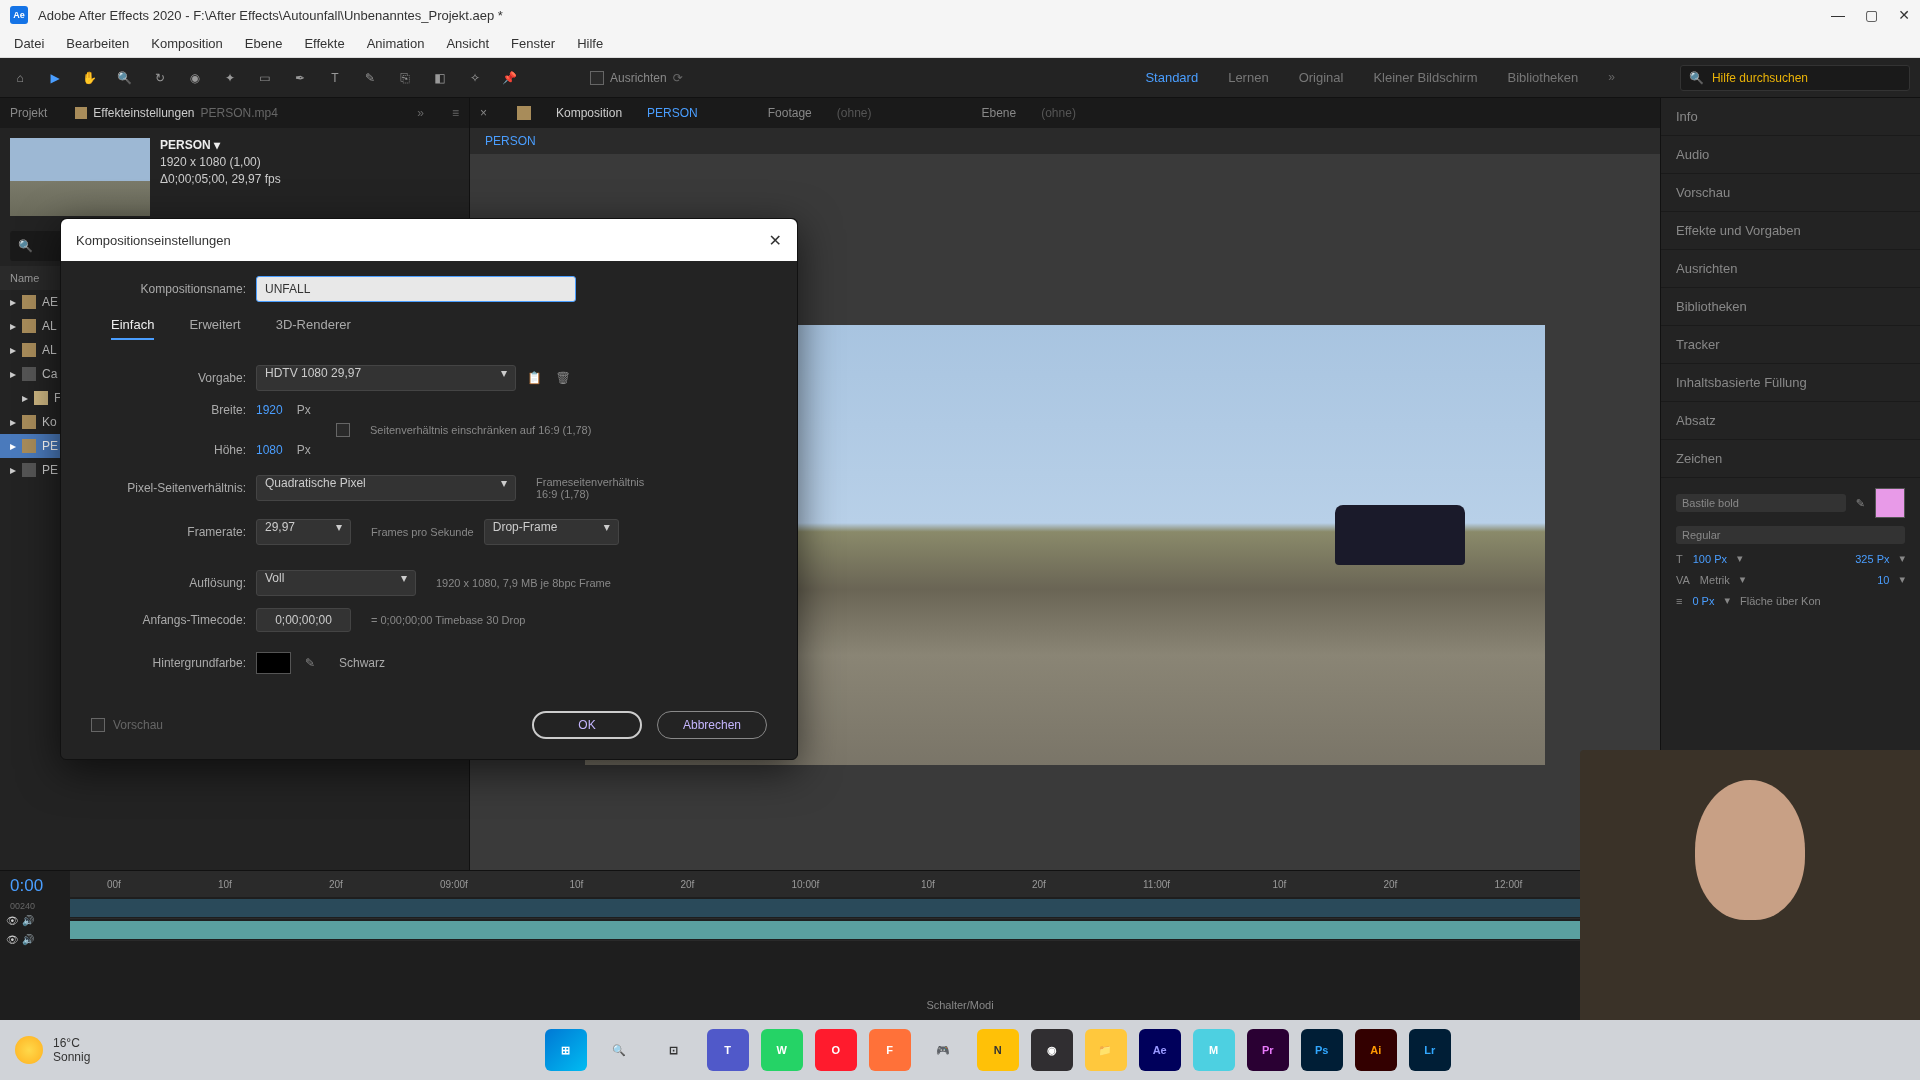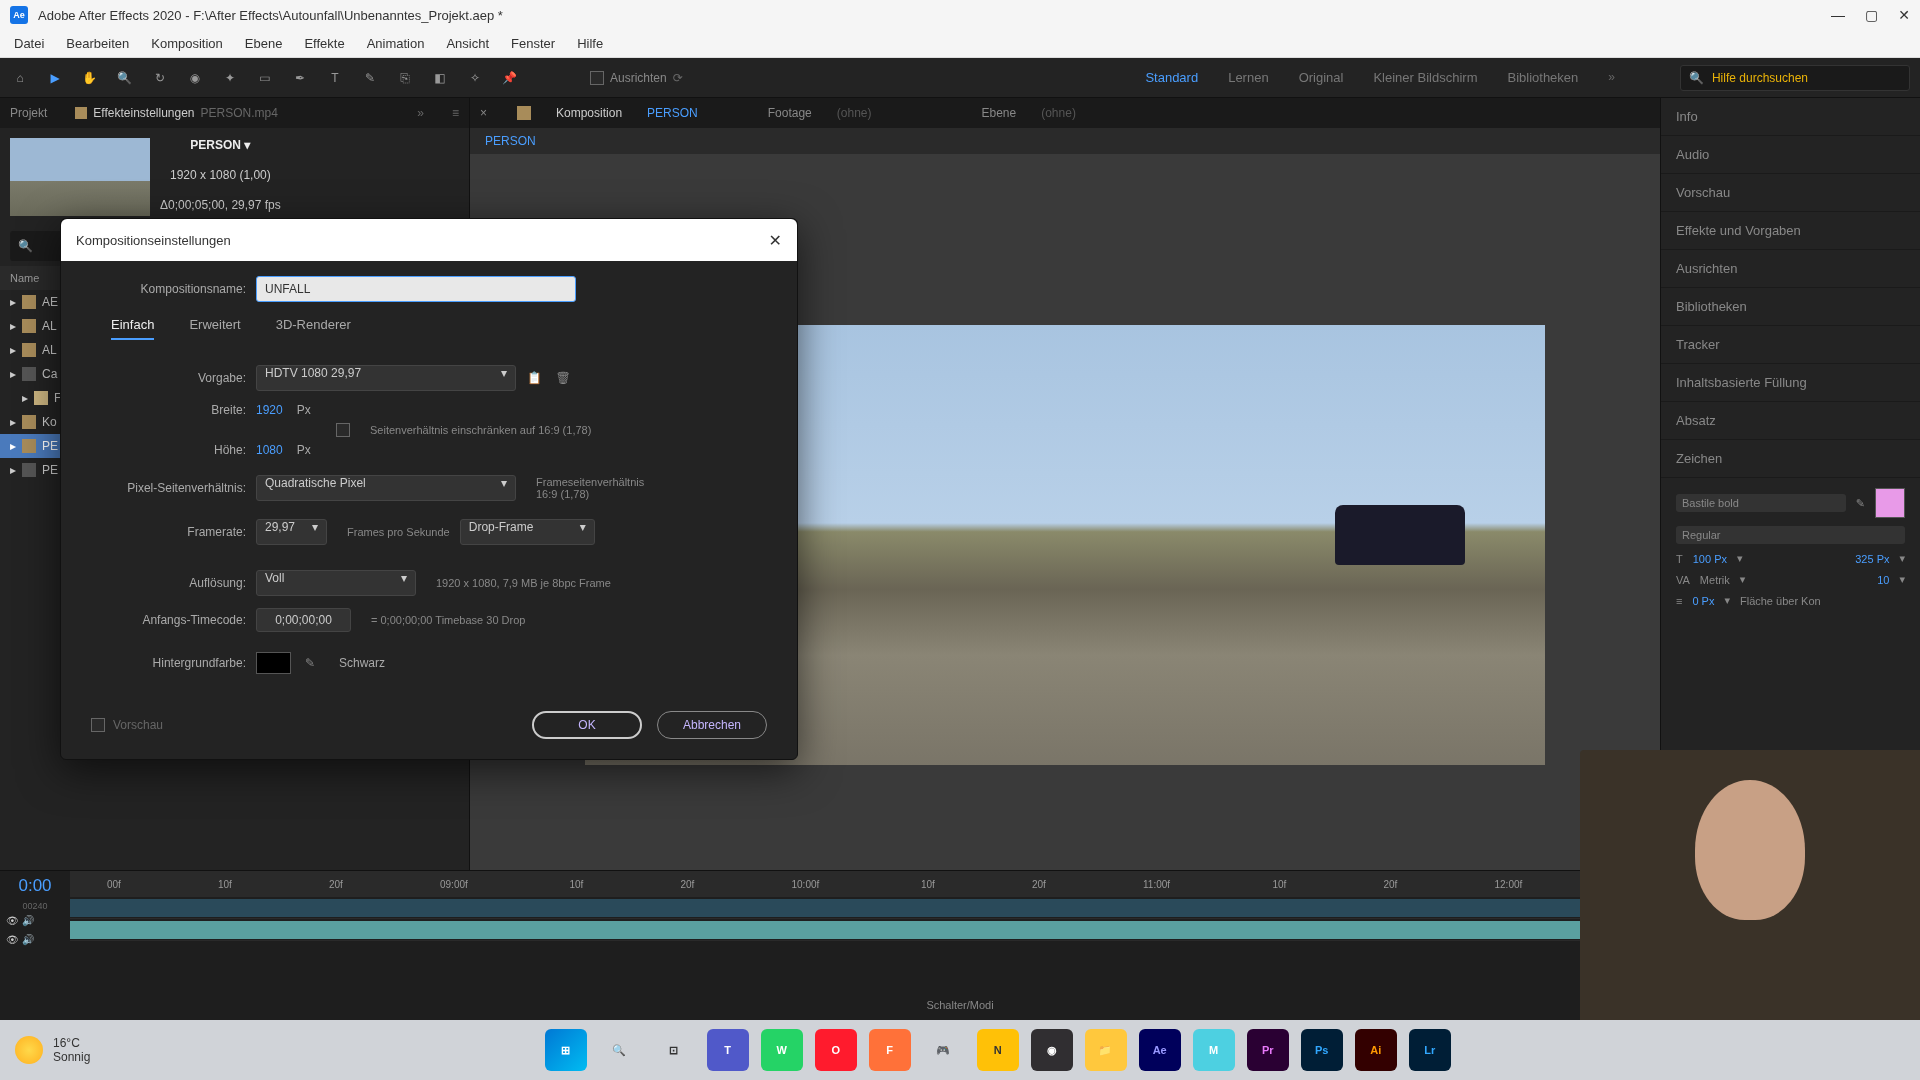--- a/index.html
+++ b/index.html
@@ -27,21 +27,21 @@
 
 .main-layout { display: flex; height: 870px; }
 
 
 .project-panel { width: 470px; background: #232323; border-right: 1px solid #111; display: flex; flex-direction: column; }
 .panel-tabs { height: 30px; background: #1a1a1a; display: flex; align-items: center; padding: 0 10px; gap: 28px; font-size: 12px; }
 .panel-tab { color: #888; cursor: pointer; }
 .panel-tab.active { color: #ccc; }
 .project-header { display: flex; padding: 10px; gap: 10px; }
 .project-thumb { width: 140px; height: 78px; background: linear-gradient(to bottom, #9db8d4 0%, #9db8d4 55%, #7a7a6a 55%, #6a6a5a 100%); }
-.project-info { display: flex; flex-direction: column; gap: 16px; font-size: 12px; text-align: center; }
+.project-info { display: flex; flex-direction: column; gap: 3px; font-size: 12px; }
 .project-info .name { color: #eee; font-weight: bold; }
 .project-search { height: 30px; background: #1a1a1a; margin: 5px 10px; border-radius: 3px; display: flex; align-items: center; padding: 0 8px; }
 .project-list-header { height: 24px; background: #2a2a2a; display: flex; align-items: center; padding: 0 10px; font-size: 11px; color: #999; }
 .project-list { flex: 1; }
 .project-item { height: 24px; display: flex; align-items: center; padding: 0 10px; gap: 6px; font-size: 12px; }
 .project-item.selected { background: #4a7abc; color: #fff; }
 .item-icon { width: 14px; height: 14px; background: #555; }
 .item-icon.comp { background: #a88c5a; }
 .item-icon.folder { background: #ccb580; }
 
@@ -66,21 +66,21 @@
 
 
 .right-panels { width: 260px; background: #232323; border-left: 1px solid #111; display: flex; flex-direction: column; }
 .right-panel-item { height: 38px; display: flex; align-items: center; padding: 0 15px; font-size: 13px; color: #888; border-bottom: 1px solid #1a1a1a; cursor: pointer; }
 .char-panel { padding: 10px 15px; display: flex; flex-direction: column; gap: 8px; font-size: 11px; color: #888; }
 .char-panel .row { display: flex; align-items: center; gap: 10px; }
 .char-swatch { width: 30px; height: 30px; background: #e89ae8; border: 1px solid #555; }
 
 
 .timeline-panel { position: absolute; left: 0; bottom: 90px; width: 100%; height: 120px; background: #232323; border-top: 1px solid #111; display: flex; }
-.timeline-left { width: 70px; background: #1e1e1e; display: flex; flex-direction: column; text-align: center; }
+.timeline-left { width: 70px; background: #1e1e1e; display: flex; flex-direction: column; }
 .timeline-time { color: #4a9eff; font-size: 17px; font-weight: 500; padding: 5px 10px; }
 .timeline-track-area { flex: 1; display: flex; flex-direction: column; }
 .timeline-ruler { height: 26px; background: #2a2a2a; display: flex; align-items: center; font-size: 10px; color: #999; position: relative; }
 .ruler-tick { position: absolute; }
 .timeline-tracks { flex: 1; background: #1e1e1e; position: relative; }
 .track-row { height: 22px; border-bottom: 1px solid #2a2a2a; position: relative; }
 .track-clip { position: absolute; top: 2px; height: 18px; background: #5aa0a0; }
 .timeline-footer { position: absolute; left: 0; bottom: 60px; width: 100%; height: 30px; background: #1e1e1e; display: flex; align-items: center; padding: 0 15px; font-size: 11px; color: #888; }
 
 
@@ -89,21 +89,21 @@
 .modal-header .close { margin-left: auto; cursor: pointer; font-size: 16px; }
 .modal-body { padding: 15px 30px; }
 .modal-row { display: flex; align-items: center; margin-bottom: 12px; gap: 10px; }
 .modal-label { width: 155px; text-align: right; color: #aaa; font-size: 12px; }
 .modal-input { flex: 1; max-width: 320px; height: 26px; background: #e8e8e8; border: 1px solid #4a9eff; border-radius: 3px; padding: 0 8px; color: #333; font-size: 12px; }
 .modal-tabs { display: flex; gap: 35px; margin: 15px 0 25px 20px; }
 .modal-tab { color: #aaa; font-size: 13px; cursor: pointer; padding-bottom: 6px; }
 .modal-tab.active { color: #eee; border-bottom: 2px solid #4a9eff; }
 .modal-select { width: 260px; height: 26px; background: #333; border: 1px solid #444; border-radius: 3px; padding: 0 8px; color: #ccc; font-size: 12px; display: flex; align-items: flex-start; justify-content: space-between; cursor: pointer; }
 .modal-select.small { width: 160px; }
-.modal-select.smaller { width: 71px; }
+.modal-select.smaller { width: 95px; }
 .modal-select.drop { width: 135px; }
 .modal-value { color: #4a9eff; font-size: 12px; cursor: text; }
 .modal-unit { color: #aaa; font-size: 12px; margin-left: 4px; }
 .modal-checkbox { width: 14px; height: 14px; border: 1px solid #666; background: #2a2a2a; }
 .modal-hint { color: #888; font-size: 11px; margin-left: 10px; }
 .modal-timecode { width: 95px; height: 24px; background: #333; border: 1px solid #444; border-radius: 3px; display: flex; align-items: center; justify-content: center; color: #ccc; font-size: 12px; }
 .modal-color-swatch { width: 35px; height: 22px; background: #000; border: 1px solid #555; }
 .modal-icon { width: 18px; height: 18px; color: #888; display: flex; align-items: center; justify-content: center; cursor: pointer; }
 .modal-footer { display: flex; align-items: center; padding: 10px 30px 20px; gap: 15px; }
 .modal-preview { display: flex; align-items: center; gap: 8px; color: #666; }

